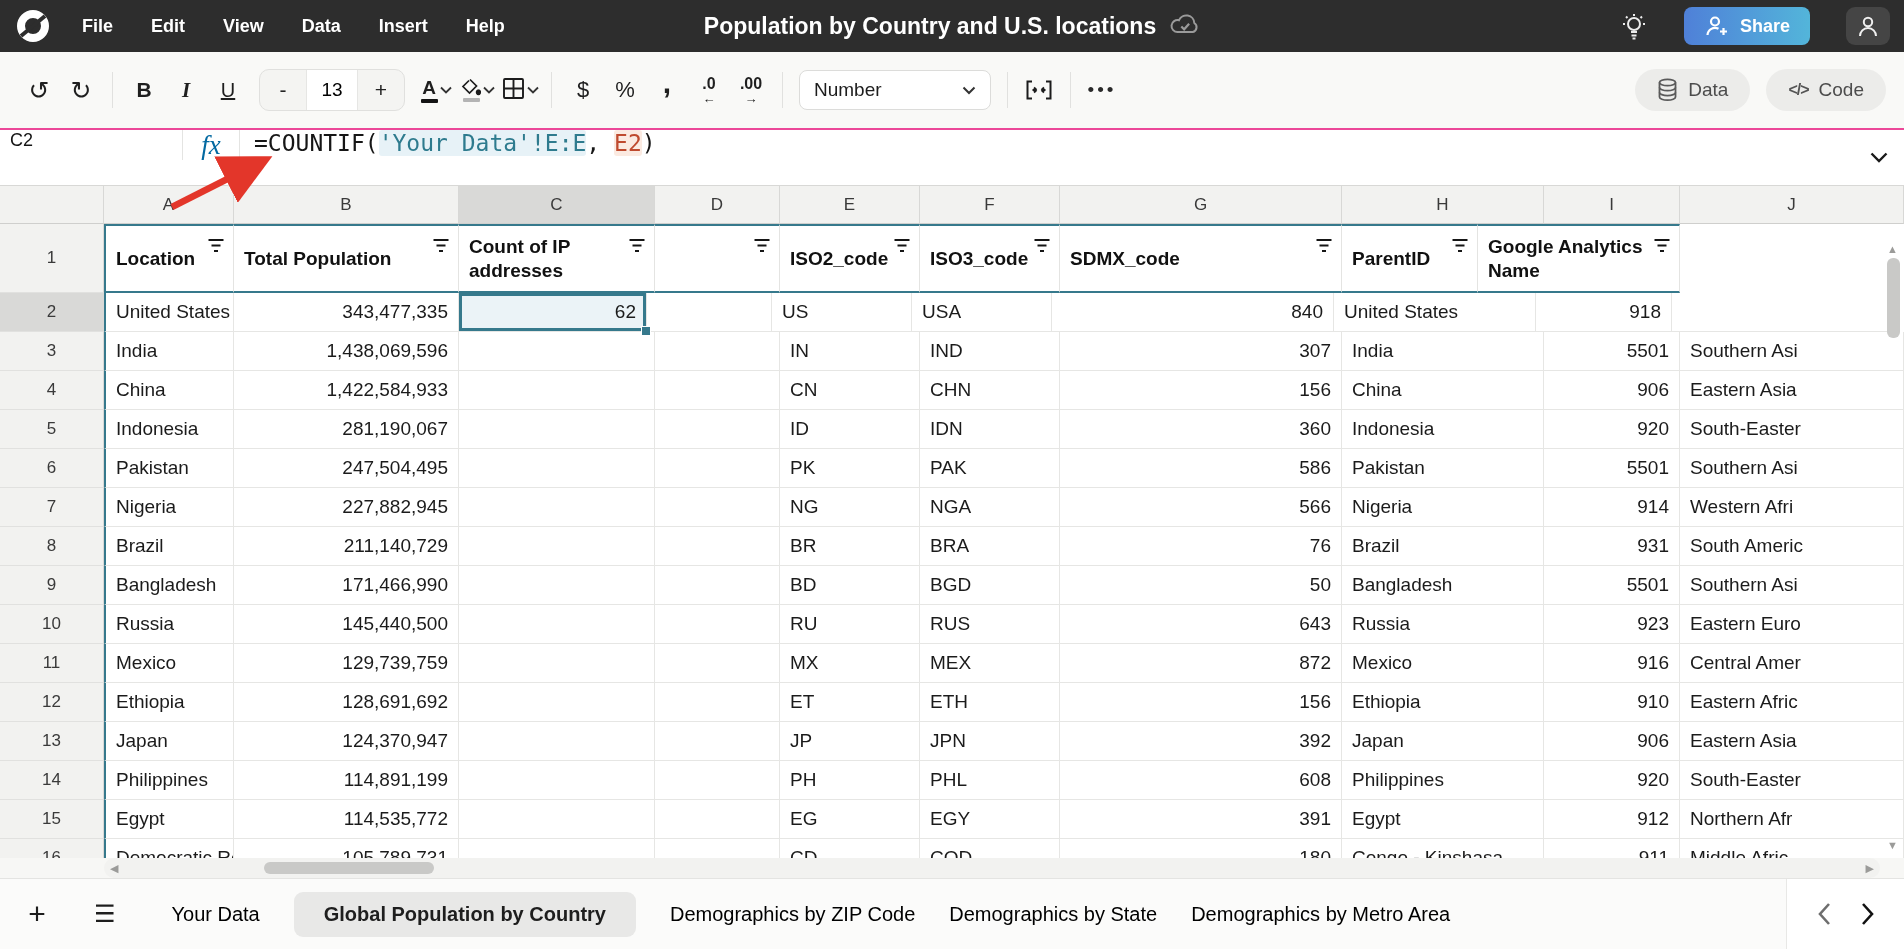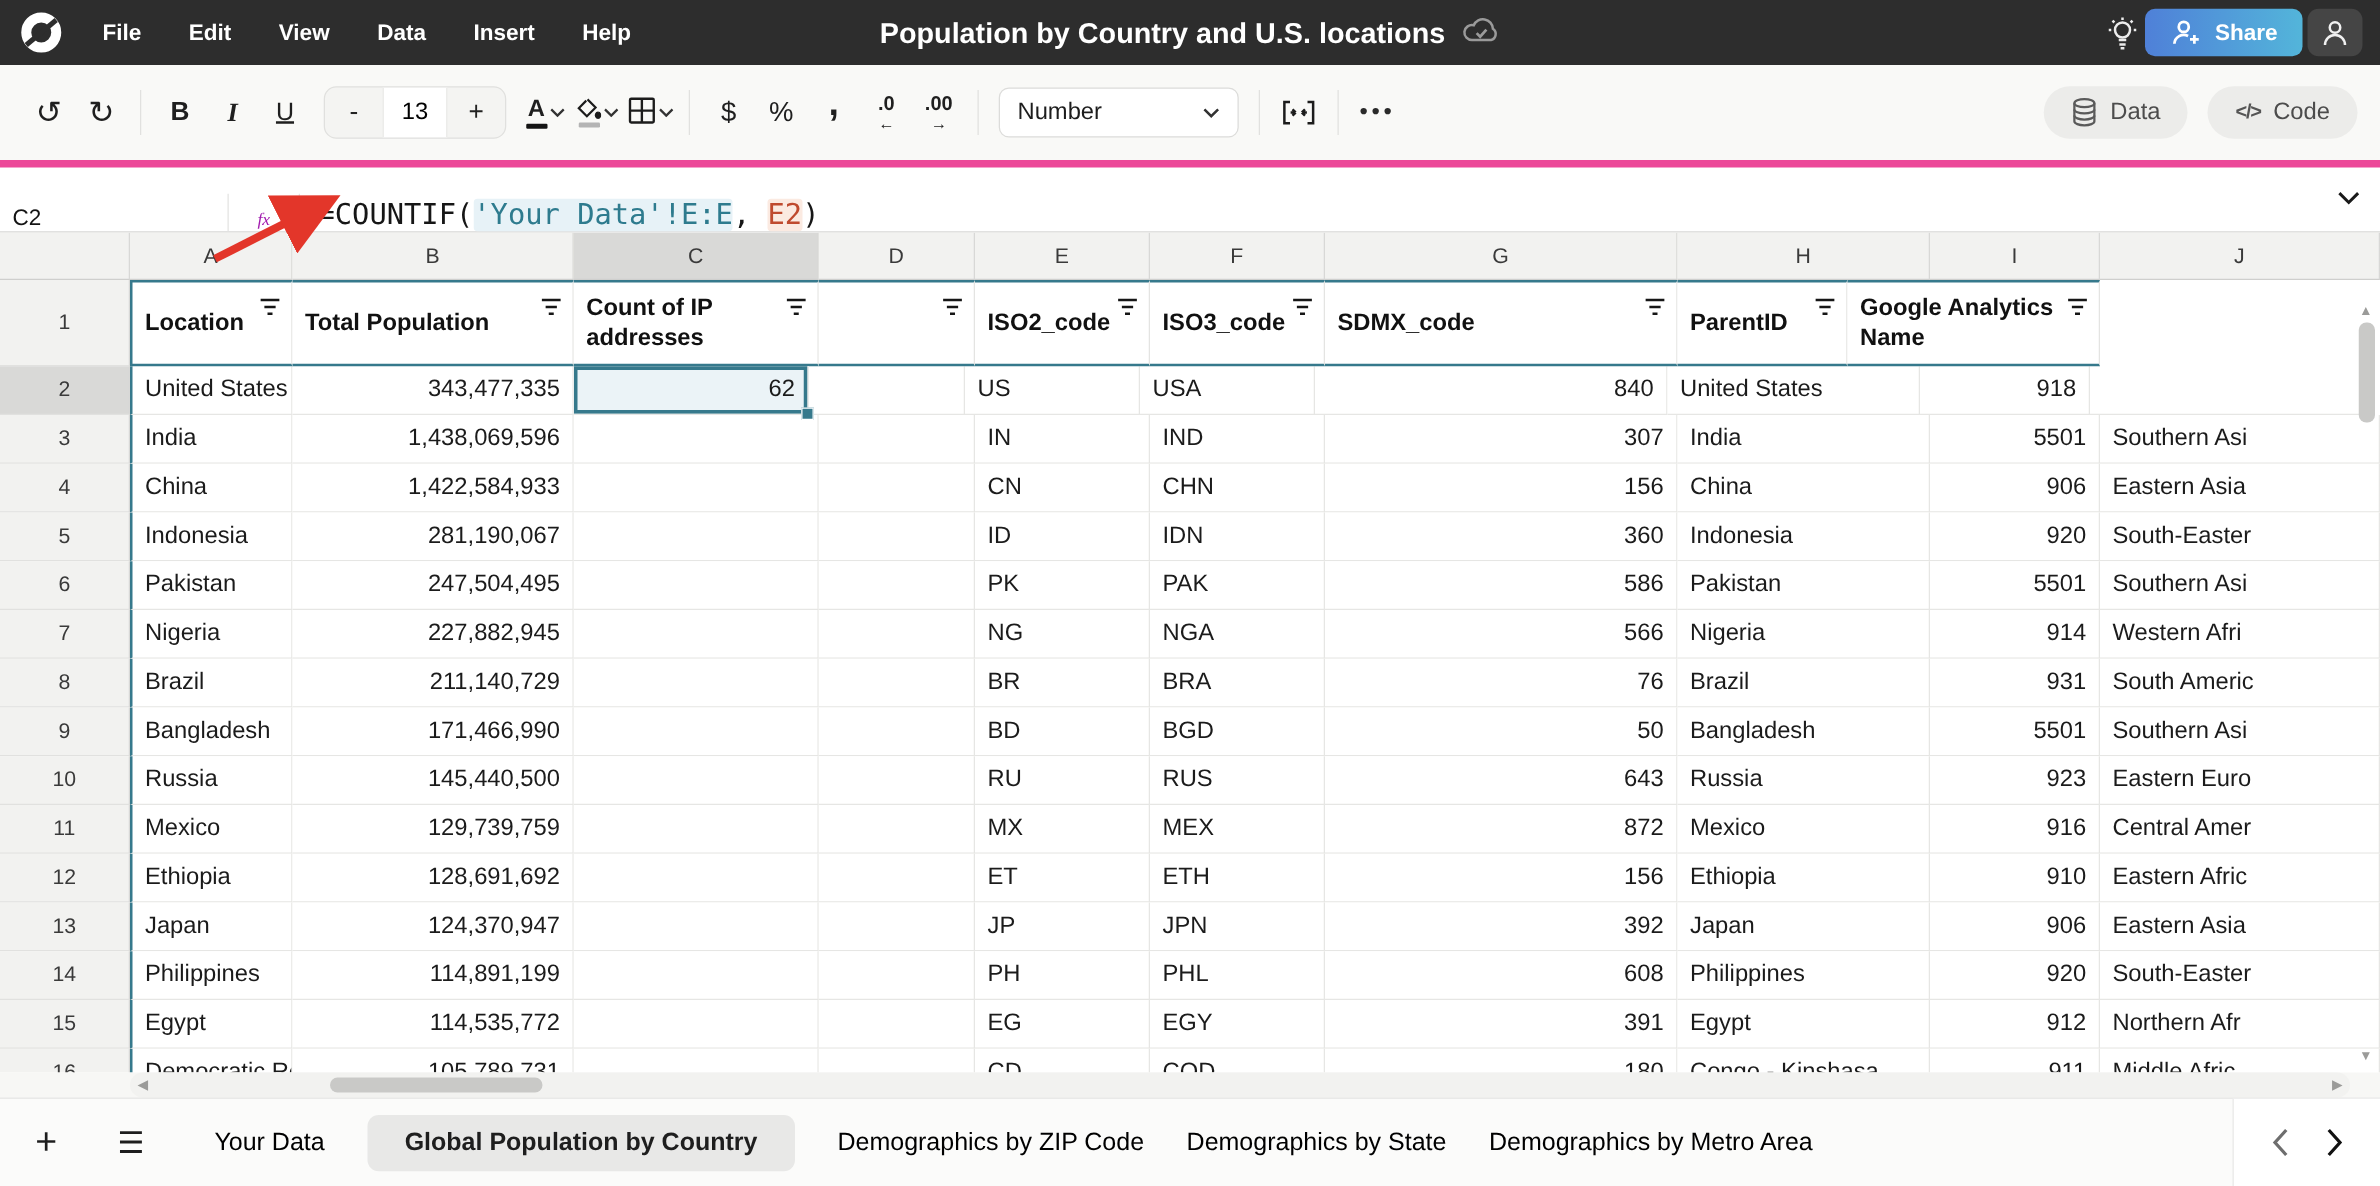--- a/index.html
+++ b/index.html
@@ -8,21 +8,21 @@
   .app { position:relative; width:1904px; height:949px; }
 
   
   .topbar { position:absolute; top:0; left:0; width:100%; height:52px;
     background:var(--topbar,#2d2d2d); display:flex; align-items:center; color:#fff; z-index:30; }
   .logo { margin-left:16px; width:34px; height:34px; display:flex; align-items:center; justify-content:center; cursor:pointer;}
   .menus { display:flex; gap:38px; margin-left:32px; }
   .menu-item { font-size:18px; font-weight:700; color:#fff; cursor:pointer; }
   .title-wrap { position:absolute; left:50%; transform:translateX(-50%); display:flex; align-items:center; gap:14px; }
   .doc-title { font-size:23px; font-weight:700; white-space:nowrap; }
-  .topbar-right { margin-left:auto; display:flex; align-items:center; gap:4px; padding-right:14px; }
+  .topbar-right { margin-left:auto; display:flex; align-items:center; gap:36px; padding-right:14px; }
   .bulb { display:flex; }
   .share { display:flex; align-items:center; gap:10px; border:none; cursor:pointer;
     background:linear-gradient(90deg,var(--shareA,#4f80d8),var(--shareB,#53b5da));
     color:#fff; font-size:18px; font-weight:700; font-family:inherit;
     height:38px; padding:0 20px; border-radius:8px; }
   .avatar { width:44px; height:38px; border-radius:9px; background:#454545; border:none;
     display:flex; align-items:center; justify-content:center; cursor:pointer; }
 
   
   .toolbar { position:absolute; top:52px; left:0; width:100%; height:76px; background:#f9f9f7;
@@ -54,25 +54,25 @@
     display:flex; align-items:center; justify-content:space-between; padding:0 14px; margin:0 6px;
     font-size:19px; color:#1d1d1d; cursor:pointer; }
   .more { font-size:19px; letter-spacing:3px; color:#2a2a2a; }
   .tb-right { margin-left:auto; display:flex; gap:16px; padding-right:18px; }
   .pill { height:42px; border-radius:21px; background:#ececea; border:none; cursor:pointer;
     display:flex; align-items:center; gap:10px; padding:0 22px; color:#4c4c4c; font-size:19px; font-family:inherit;}
   .codeg { font-size:16px; font-weight:600; letter-spacing:-1px; color:#555; }
 
   
   .formulabar { position:absolute; top:128px; left:0; width:100%; height:58px; background:#fff;
-    border-top:6px solid #ec4899; border-bottom:1px solid #d8d8d6; display:flex; align-items:flex-end; z-index:20;}
+    border-top:2px solid #ec4899; border-bottom:1px solid #d8d8d6; display:flex; align-items:flex-start; z-index:20;}
   .cellref { width:182px; padding-left:10px; font-size:18px; color:#141414; cursor:text; }
   .fbline { width:1px; height:30px; background:#e4e4e2; flex:none; }
   .fx { width:56px; text-align:center; font-family:"Liberation Serif",serif; font-style:italic;
-    font-size:14px; color:#a21caf; }
+    font-size:27px; color:#0369a1; }
   .formula { margin-left:14px; font-family:"DejaVu Sans Mono",monospace; font-size:23px; color:#161616;
     white-space:pre; cursor:text; }
   .t-range { color:var(--rangeT,#2e7b8e); background:var(--rangeB,#e7f2f7); border-radius:3px; }
   .t-crit  { color:var(--critT,#bf4a2e); background:var(--critB,#fbeae1); border-radius:3px; }
   .fb-chevron { position:absolute; right:16px; top:50%; transform:translateY(-50%); cursor:pointer; }
 
   
   .gridwrap { position:absolute; top:186px; left:0; width:1904px; height:672px; overflow:hidden;
     background:#fff; z-index:5; }
   .crow { display:flex; }

